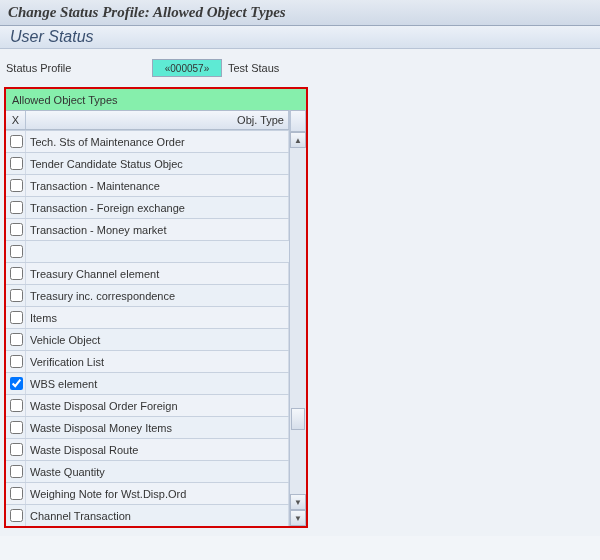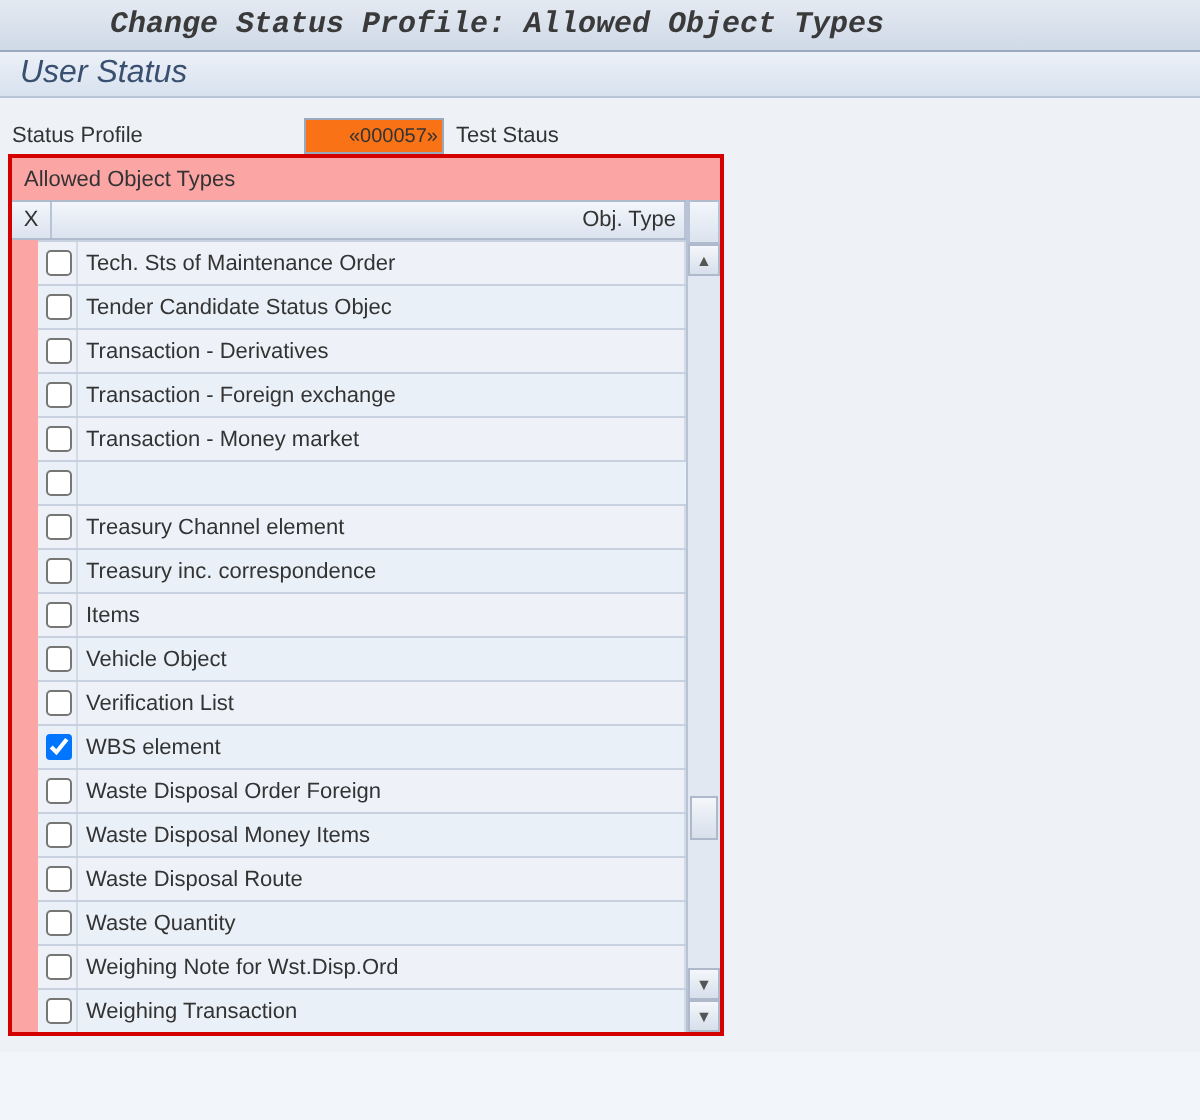--- a/index.html
+++ b/index.html
@@ -12,66 +12,66 @@
     background: #f2f5f9;
     color: #333;
     overflow: hidden;
   }
   .title-bar {
     background: linear-gradient(#e4eaf2, #cfd9e7);
     padding: 4px 8px;
     border-bottom: 1px solid #9aa8bd;
   }
   .title-bar span {
-    font-family: Liberation Mono, monospace;
+    font-family: Liberation Serif, serif;
     font-style: italic;
     font-weight: bold;
     font-size: 15px;
     color: #3a3a3a;
-    margin-left: 47px;
   }
   .toolbar {
     background: linear-gradient(#ecf1f8, #d7e1ee);
     padding: 2px 10px;
     border-bottom: 1px solid #b8c4d6;
     color: #3a5070;
     font-size: 16px;
     font-style: italic;
   }
   .toolbar span { cursor: default; }
   .content {
     padding: 10px 8px 8px 4px;
     background: #eef2f7;
   }
   .field-row {
     display: flex;
     align-items: center;
     gap: 6px;
     font-size: 11px;
+    margin-bottom: 10px;
     padding-left: 2px;
   }
   .field-label { width: 140px; color: #333; }
   .field-input {
     width: 64px;
     height: 16px;
-    background: #f97316;
+    background: #5eead4;
     border: 1px solid #9aa8bd;
     font-size: 10px;
-    text-align: right;
+    text-align: center;
     color: #333;
     padding: 0 2px;
     font-family: Arial, sans-serif;
   }
   .field-desc { color: #333; }
 
   .table-area {
     border: 2px solid #d40000;
-    width: 358px;
-    box-sizing: border-box;
-    background: #fca5a5;
+    width: 304px;
+    box-sizing: border-box;
+    background: #86efac;
     padding-top: 2px;
   }
   .table-title {
     padding: 3px 6px 4px 6px;
     color: #333;
     font-size: 11px;
   }
   .grid-wrap {
     display: flex;
   }
@@ -92,21 +92,20 @@
     padding: 3px 4px;
     font-size: 11px;
     color: #333;
     border-right: 1px solid #b8c4d6;
     box-sizing: border-box;
   }
   .col-x { width: 20px; text-align: center; }
   .col-type { flex: 1; text-align: right; }
   .data-row {
     background: #eef2f8;
-    margin-left: 13px;
   }
   .data-row:nth-child(even) { background: #eaf0f7; }
   .cell {
     padding: 2px 4px;
     font-size: 11px;
     color: #333;
     border-right: 1px solid #d2dae6;
     box-sizing: border-box;
     display: flex;
     align-items: center;
@@ -195,21 +194,21 @@
             <div class="data-row">
               <div class="cell col-x">
                 <input type="checkbox" class="chk" style="">
               </div>
               <div class="cell col-type">Tender Candidate Status Objec</div>
             </div>
             <div class="data-row">
               <div class="cell col-x">
                 <input type="checkbox" class="chk" style="">
               </div>
-              <div class="cell col-type">Transaction - Derivatives</div>
+              <div class="cell col-type">Transaction - Maintenance</div>
             </div>
             <div class="data-row">
               <div class="cell col-x">
                 <input type="checkbox" class="chk" style="">
               </div>
               <div class="cell col-type">Transaction - Foreign exchange</div>
             </div>
             <div class="data-row">
               <div class="cell col-x">
                 <input type="checkbox" class="chk" style="">
@@ -284,21 +283,21 @@
             <div class="data-row">
               <div class="cell col-x">
                 <input type="checkbox" class="chk" style="">
               </div>
               <div class="cell col-type">Weighing Note for Wst.Disp.Ord</div>
             </div>
             <div class="data-row">
               <div class="cell col-x">
                 <input type="checkbox" class="chk" style="">
               </div>
-              <div class="cell col-type">Weighing Transaction</div>
+              <div class="cell col-type">Channel Transaction</div>
             </div>
           </div>
       </div>
       <div class="scrollbar">
         <div class="sb-btn hdr"></div>
         <div class="sb-btn">
             <span>▲</span>
           </div>
         <div class="sb-track">
           <div class="sb-thumb"></div>

